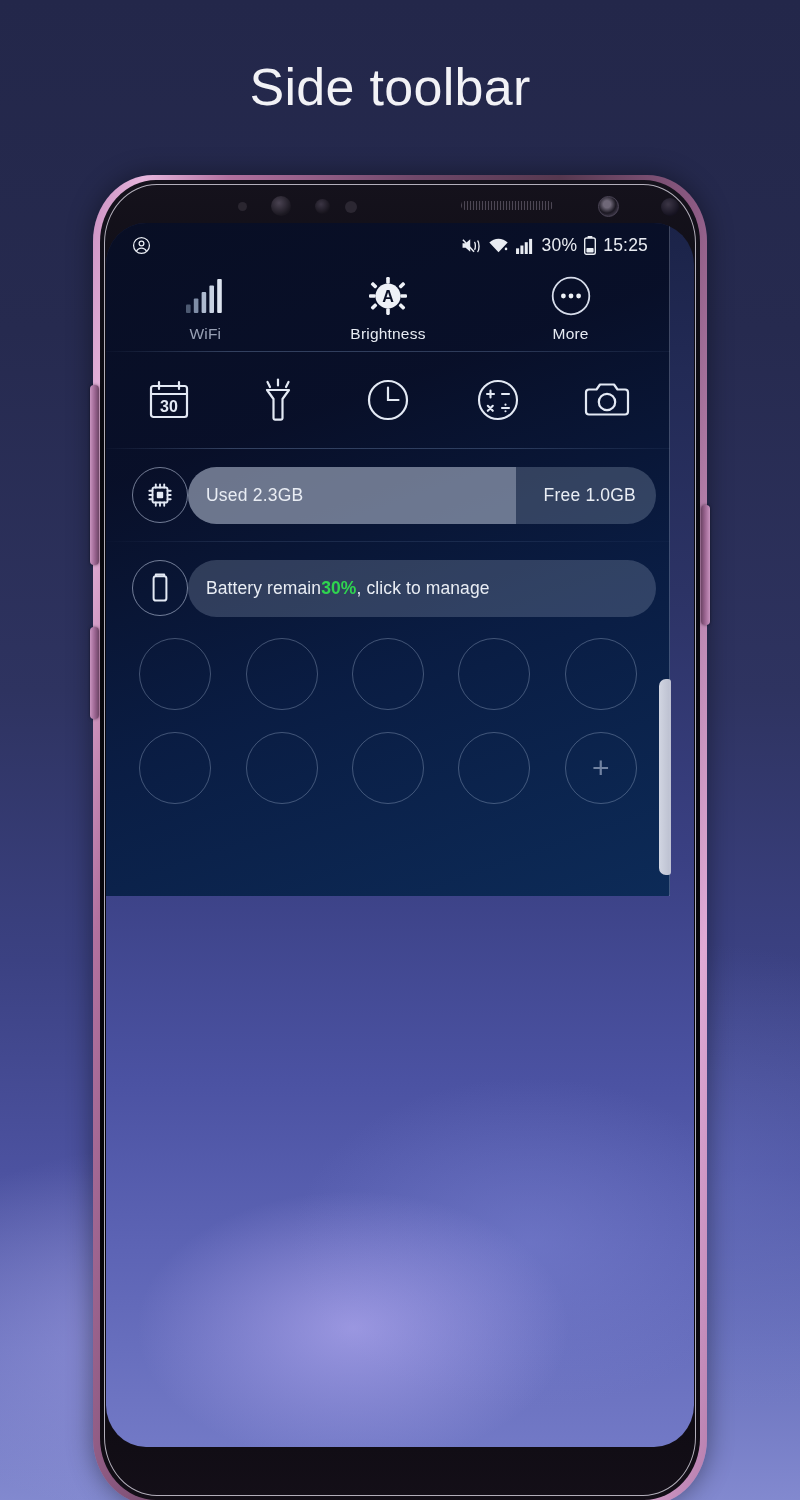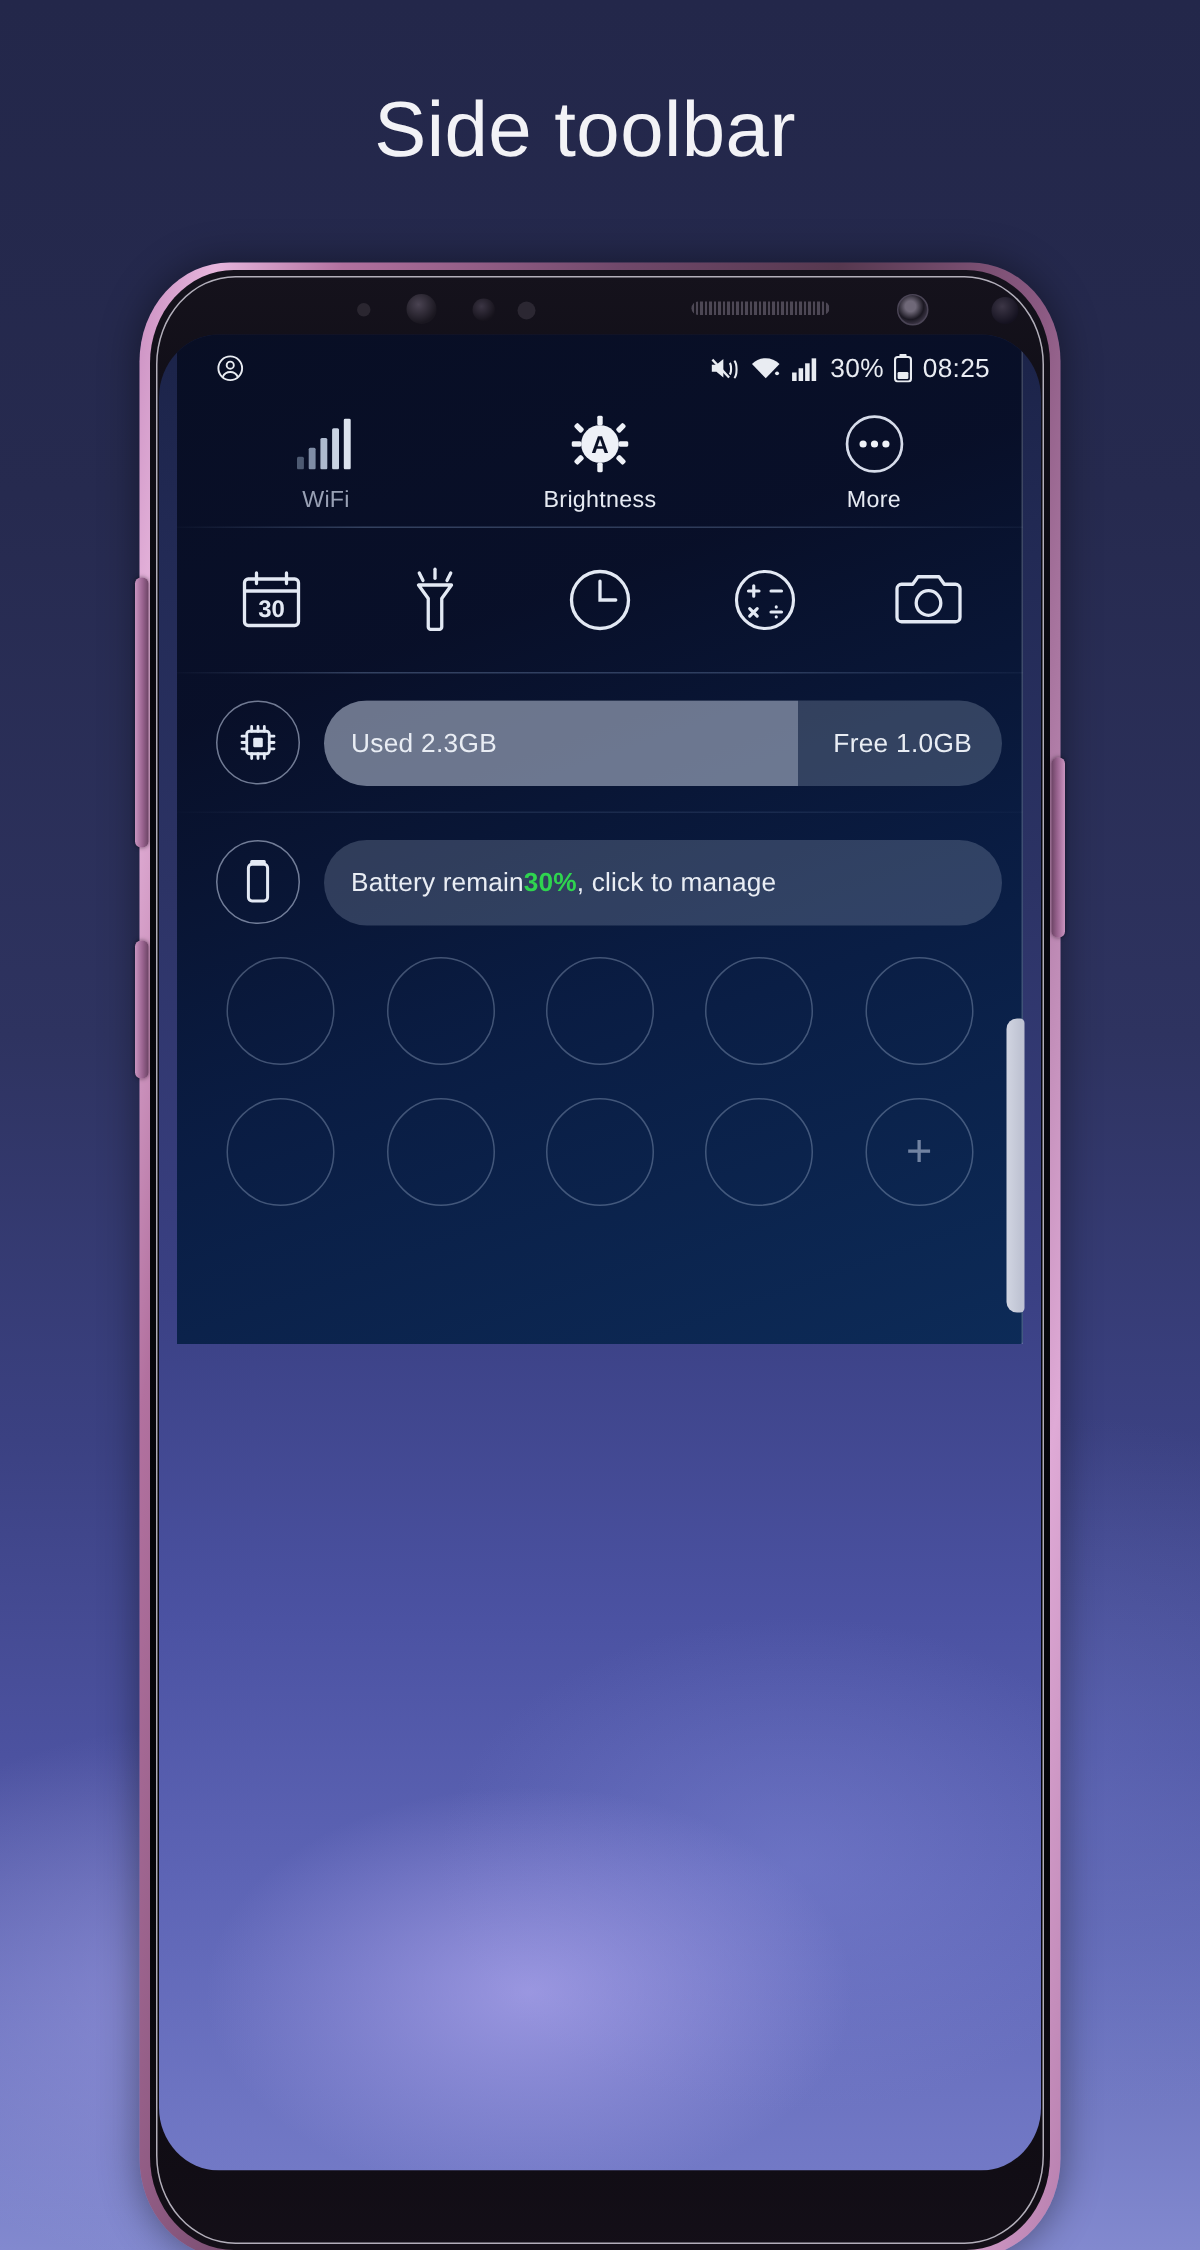--- a/index.html
+++ b/index.html
@@ -143,21 +143,21 @@
   .side-btn.b2 { top: 452px; height:  92px; }
   .side-btn.right {
     left: auto; right: -3px;
     background: linear-gradient(270deg,#c994c0,#9a6490 55%,#6c4465);
     top: 330px; height: 120px;
   }
 
   
   .panel {
     position: absolute;
-    left: 12px; top: 0;
+    left: 0; top: 0;
     width: 564px;
     height: 673px;
     background:
       linear-gradient(160deg,
          rgba(8,14,36,0.99) 0%,
          rgba(8,15,40,0.99) 30%,
          rgba(9,28,66,0.98) 62%,
          rgba(11,42,86,0.97) 100%);
     z-index: 4;
     border-bottom-right-radius: 2px;
@@ -217,21 +217,20 @@
   .divider {
     height: 1px;
     margin: 0 0 0 0;
     background: linear-gradient(90deg, rgba(150,180,225,0.02), rgba(150,180,225,0.30) 22%, rgba(150,180,225,0.26) 70%, rgba(150,180,225,0.05));
   }
 
   
   .statrow {
     display: flex;
     align-items: center;
-    gap: 16px;
     padding: 0 14px 0 26px;
   }
   .statrow.mem { height: 92px; }
   .statrow.bat { height: 92px; }
 
   .circle-icon {
     width: 56px; height: 56px;
     flex: 0 0 56px;
     border-radius: 50%;
     border: 1.4px solid rgba(200,212,235,0.55);
@@ -380,21 +379,21 @@
               </svg>
             </span>
             <span>30%</span>
             <span class="sb-icon">
               <svg width="12" height="19" viewBox="0 0 12 19">
                 <rect x="3.6" y="0" width="4.8" height="2" rx="0.6" fill="#e9ecf2"></rect>
                 <rect x="0.7" y="2" width="10.6" height="16.3" rx="1.8" fill="none" stroke="#e9ecf2" stroke-width="1.4"></rect>
                 <rect x="2.4" y="12" width="7.2" height="4.6" rx="0.8" fill="#e9ecf2"></rect>
               </svg>
             </span>
-            <span>08:25</span>
+            <span>15:25</span>
           </div>
         </div>
 
         <div class="qrow r1">
 
 
           <div class="qitem dim">
             <span class="glyph">
               <svg width="38" height="34" viewBox="0 0 38 34">
                 <rect x="0" y="25.5" width="4.6" height="8.5" rx="1" fill="#4d5a72"></rect>

